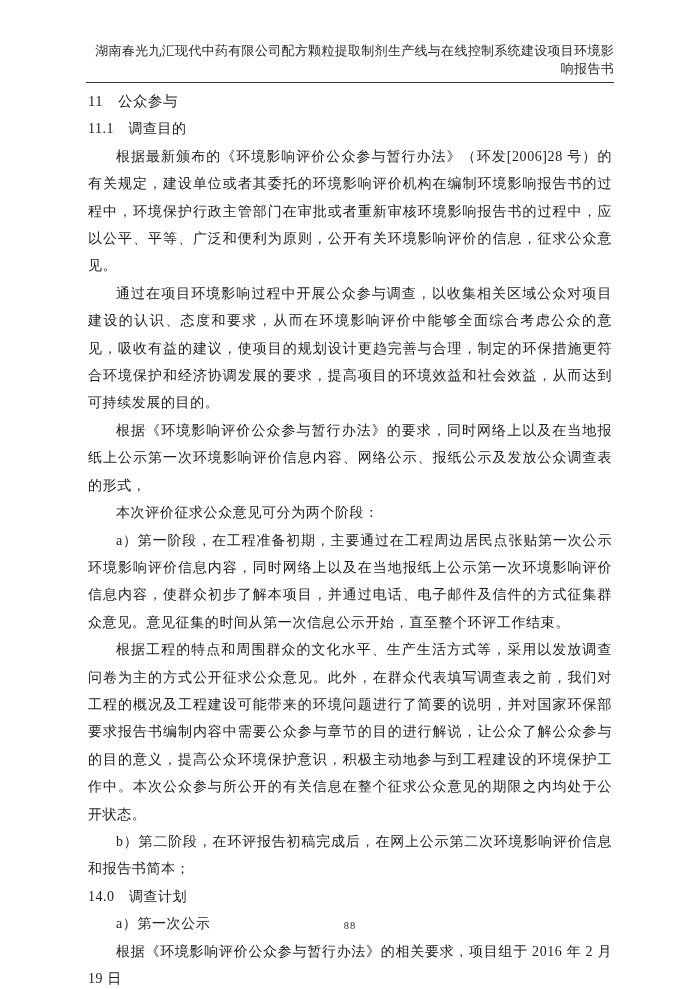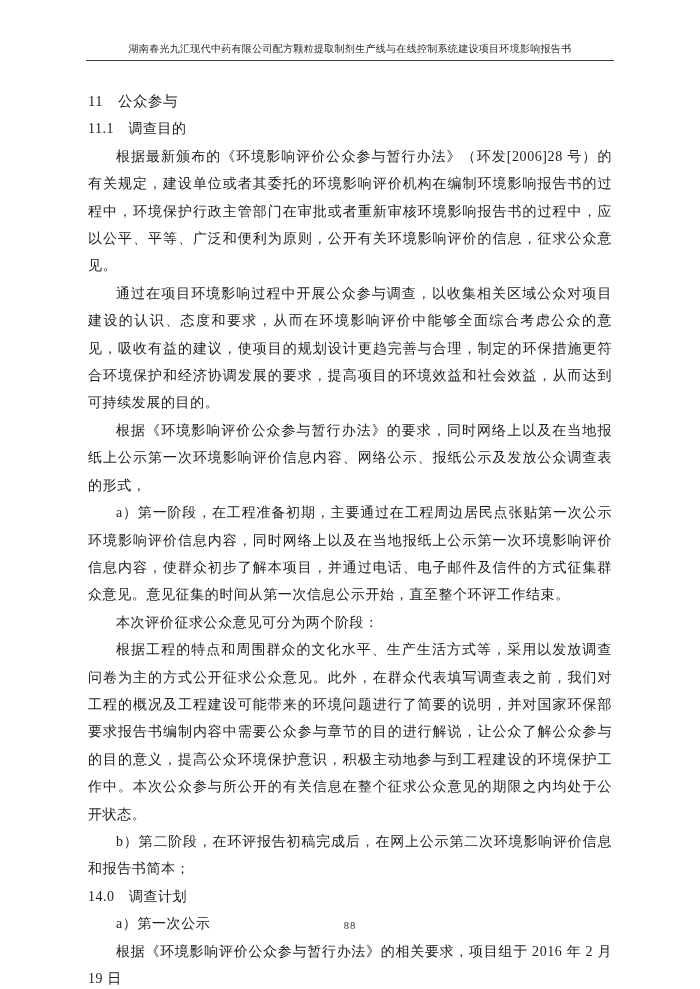--- a/index.html
+++ b/index.html
@@ -19,22 +19,22 @@
   }
   .doc-header {
     position: absolute;
     top: 0;
     left: 86px;
     right: 86px;
     padding-top: 42px;
   }
   .doc-header-title {
     display: block;
-    text-align: center;
-    font-size: 10px;
+    text-align: right;
+    font-size: 13px;
     letter-spacing: 0.3px;
     color: #2a2a2a;
     padding-bottom: 4px;
   }
   .doc-header-rule {
     border: none;
     border-top: 1.6px solid #3a3a3a;
     margin: 0;
   }
   .doc-body {
@@ -85,22 +85,22 @@
     <span class="doc-header-title">湖南春光九汇现代中药有限公司配方颗粒提取制剂生产线与在线控制系统建设项目环境影响报告书</span>
     <hr class="doc-header-rule">
   </div>
 
   <div class="doc-body">
     <p class="block heading-l1">11　公众参与</p>
     <p class="block heading-l2">11.1　调查目的</p>
     <p class="block body-para">根据最新颁布的《环境影响评价公众参与暂行办法》（环发[2006]28 号）的有关规定，建设单位或者其委托的环境影响评价机构在编制环境影响报告书的过程中，环境保护行政主管部门在审批或者重新审核环境影响报告书的过程中，应以公平、平等、广泛和便利为原则，公开有关环境影响评价的信息，征求公众意见。</p>
     <p class="block body-para">通过在项目环境影响过程中开展公众参与调查，以收集相关区域公众对项目建设的认识、态度和要求，从而在环境影响评价中能够全面综合考虑公众的意见，吸收有益的建议，使项目的规划设计更趋完善与合理，制定的环保措施更符合环境保护和经济协调发展的要求，提高项目的环境效益和社会效益，从而达到可持续发展的目的。</p>
     <p class="block body-para">根据《环境影响评价公众参与暂行办法》的要求，同时网络上以及在当地报纸上公示第一次环境影响评价信息内容、网络公示、报纸公示及发放公众调查表的形式，</p>
+    <p class="block body-para">本次评价征求公众意见可分为两个阶段：</p>
     <p class="block body-para">a）第一阶段，在工程准备初期，主要通过在工程周边居民点张贴第一次公示环境影响评价信息内容，同时网络上以及在当地报纸上公示第一次环境影响评价信息内容，使群众初步了解本项目，并通过电话、电子邮件及信件的方式征集群众意见。意见征集的时间从第一次信息公示开始，直至整个环评工作结束。</p>
-    <p class="block body-para">本次评价征求公众意见可分为两个阶段：</p>
     <p class="block body-para">根据工程的特点和周围群众的文化水平、生产生活方式等，采用以发放调查问卷为主的方式公开征求公众意见。此外，在群众代表填写调查表之前，我们对工程的概况及工程建设可能带来的环境问题进行了简要的说明，并对国家环保部要求报告书编制内容中需要公众参与章节的目的进行解说，让公众了解公众参与的目的意义，提高公众环境保护意识，积极主动地参与到工程建设的环境保护工作中。本次公众参与所公开的有关信息在整个征求公众意见的期限之内均处于公开状态。</p>
     <p class="block body-para">b）第二阶段，在环评报告初稿完成后，在网上公示第二次环境影响评价信息和报告书简本；</p>
     <p class="block heading-l2">14.0　调查计划</p>
     <p class="block body-para">a）第一次公示</p>
     <p class="block body-para">根据《环境影响评价公众参与暂行办法》的相关要求，项目组于 2016 年 2 月 19 日</p>
   </div>
 
   <div class="doc-footer">
     <span class="page-number">88</span>
   </div>

